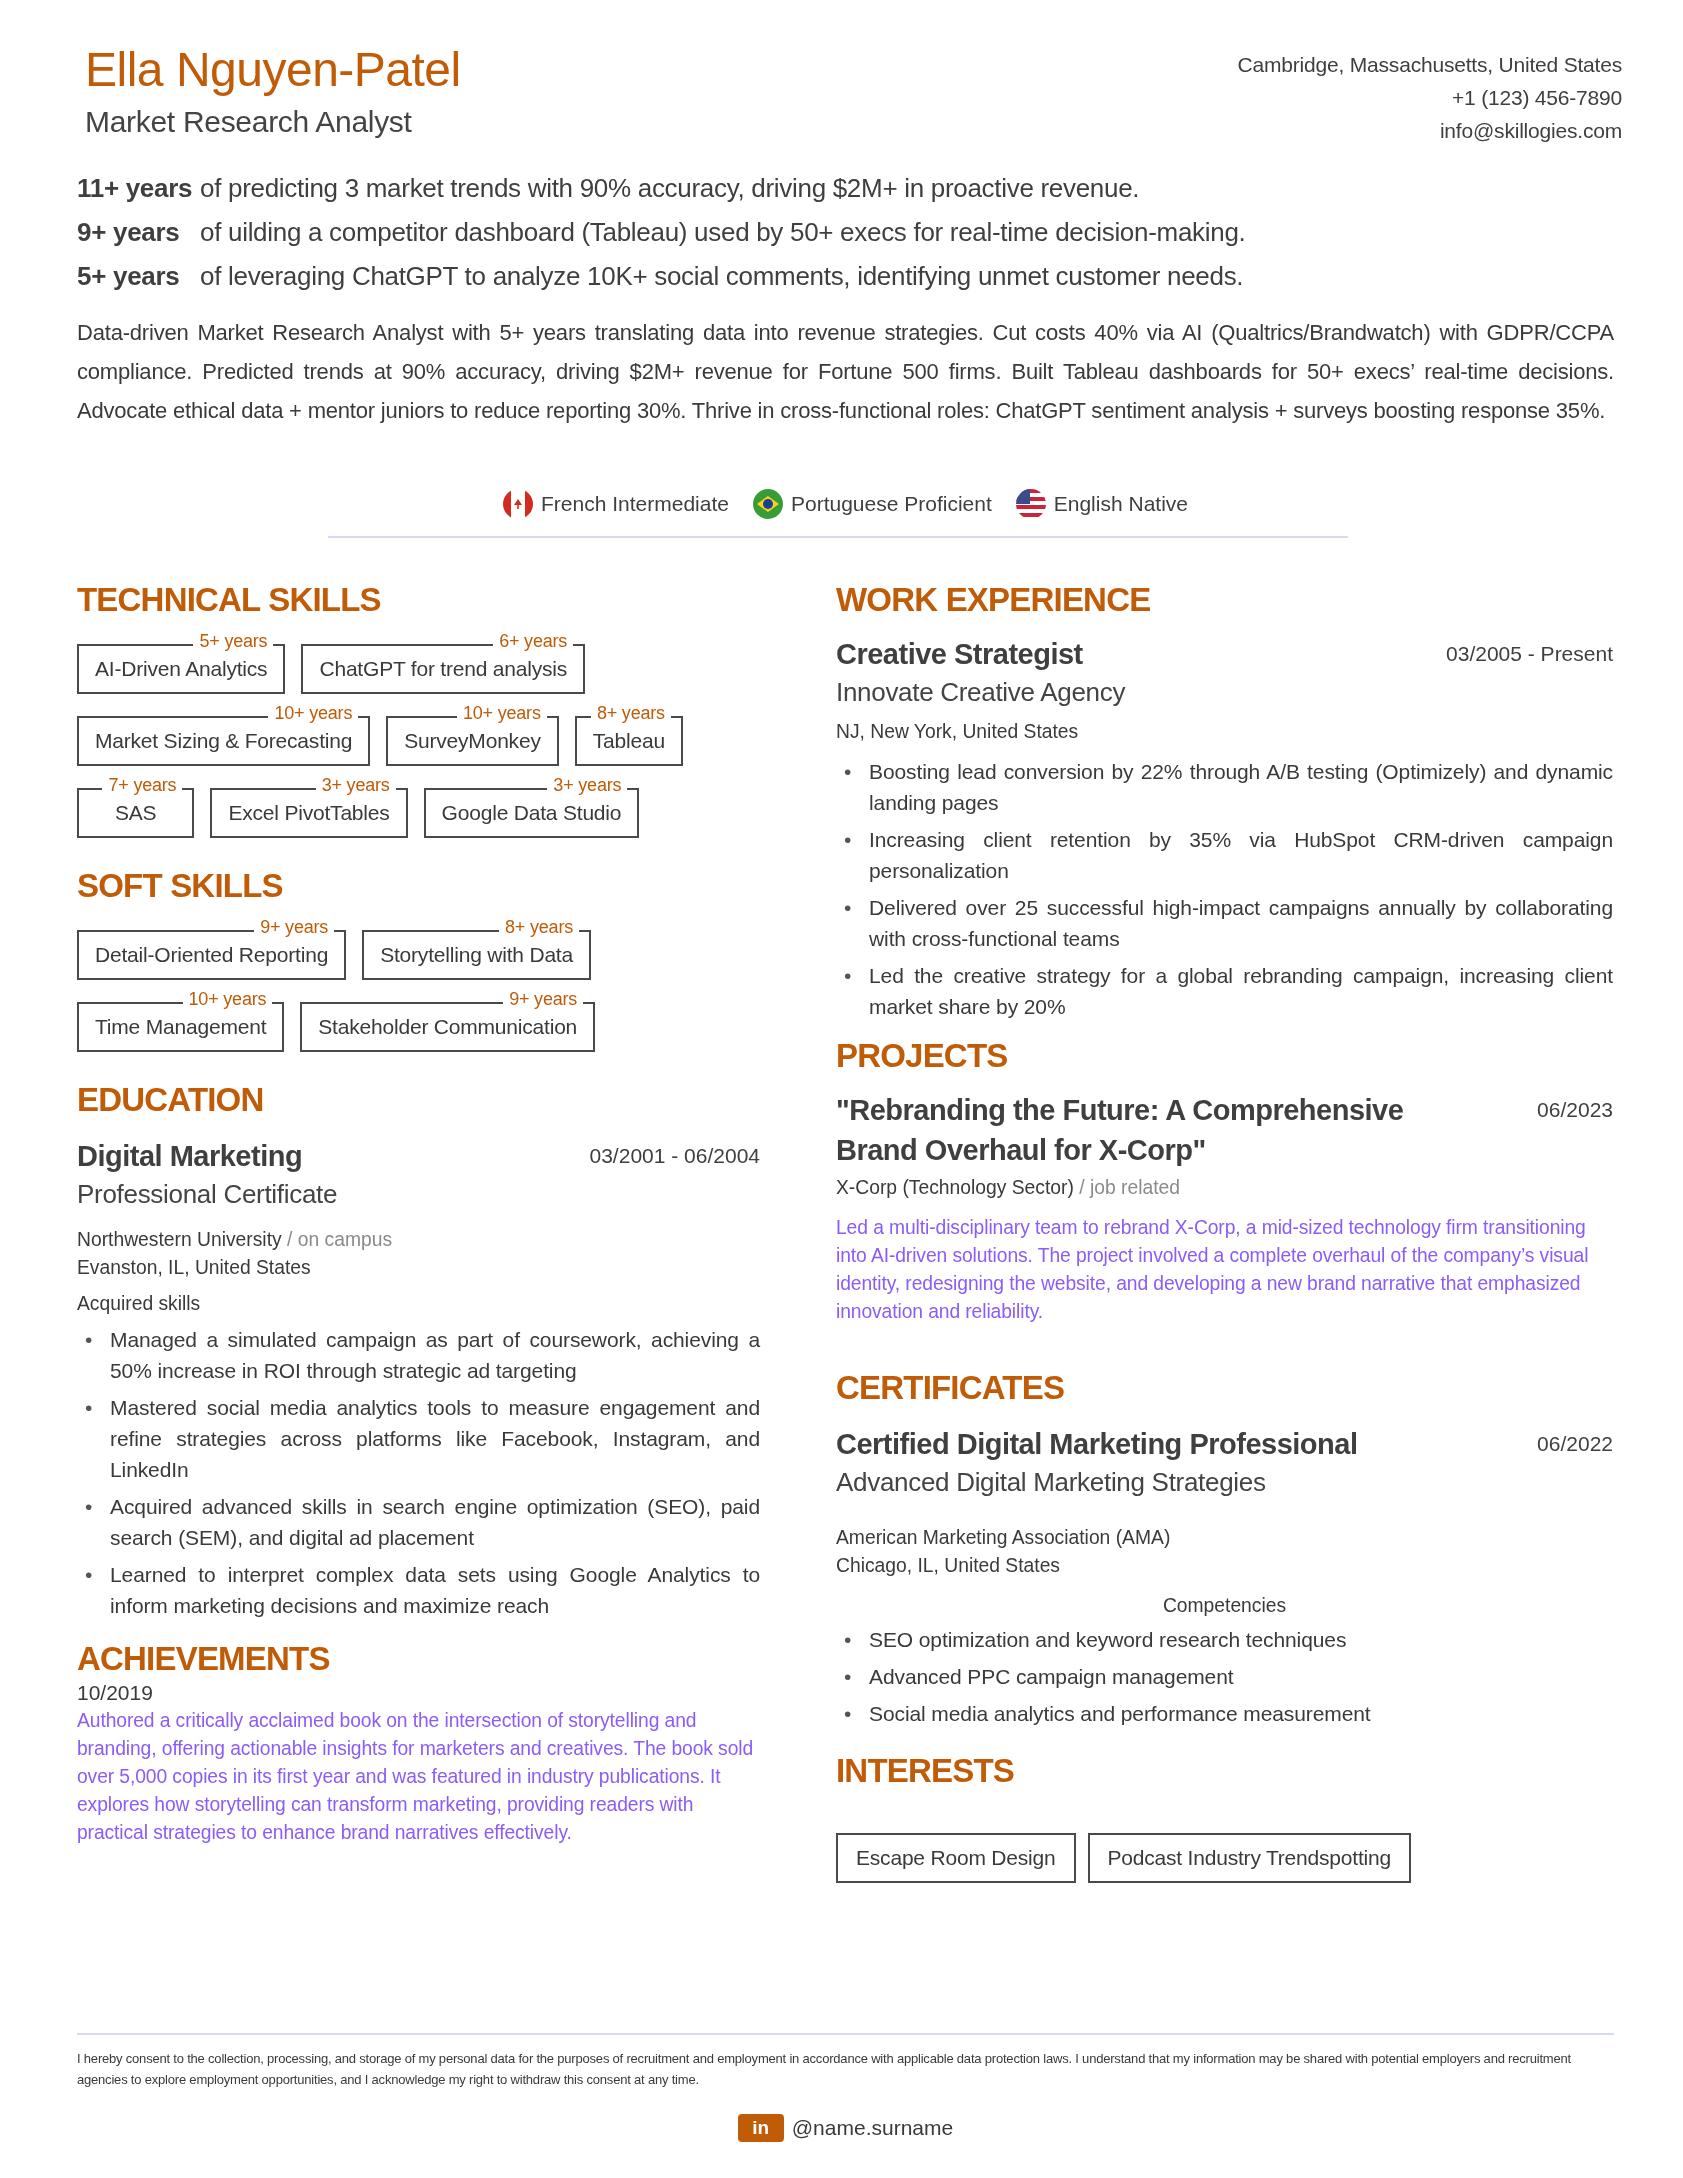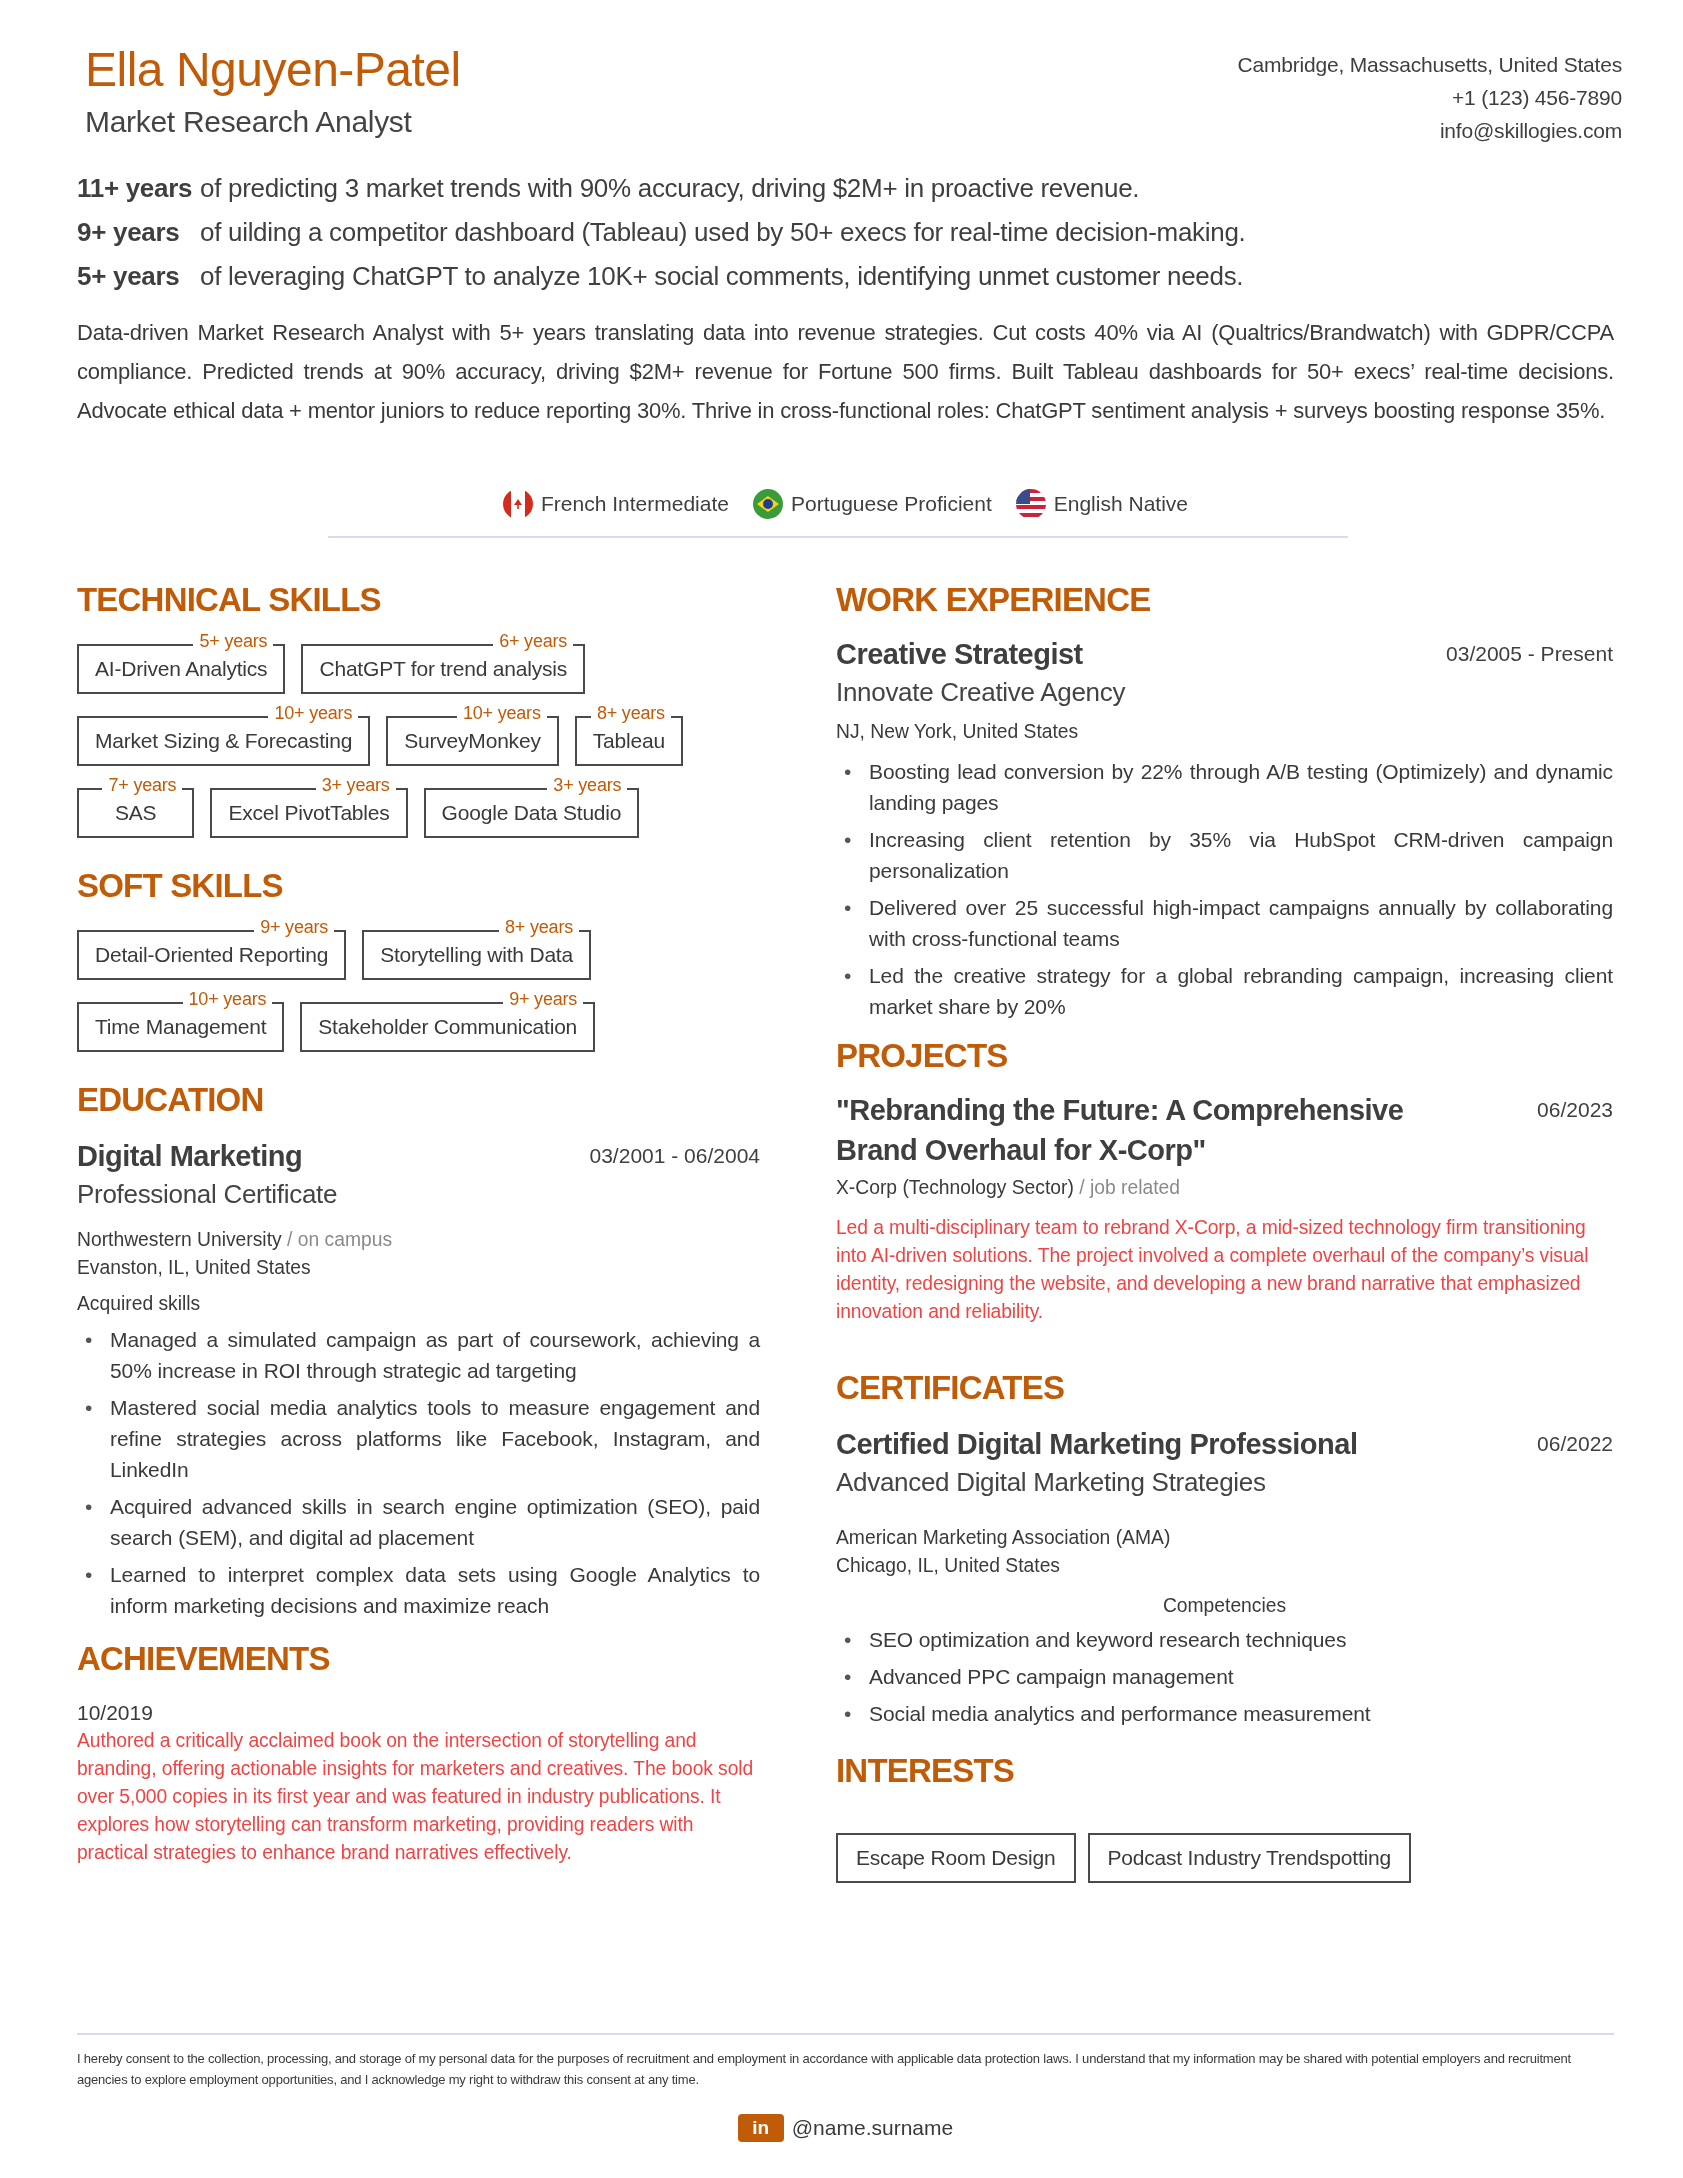--- a/index.html
+++ b/index.html
@@ -52,21 +52,21 @@
   
   .entry-head { display: flex; justify-content: space-between; align-items: flex-start; }
   .entry-title { font-size: 29px; font-weight: 700; color: #3f3f3f; letter-spacing: -0.5px; line-height: 40px; }
   .entry-date { font-size: 21px; color: #3f3f3f; line-height: 40px; white-space: nowrap; }
   .entry-sub { font-size: 26px; color: #444; line-height: 36px; letter-spacing: -0.3px; }
   .entry-meta { font-size: 19.3px; color: #3a3a3a; line-height: 28px; }
   .muted { color: #8a8a8a; }
   .bullets { list-style: none; }
   .bullets li { position: relative; padding-left: 33px; font-size: 21px; line-height: 31px; color: #3a3a3a; text-align: justify; margin-bottom: 6px; letter-spacing: -0.1px; }
   .bullets li::before { content: "•"; position: absolute; left: 8px; top: 0; color: #555; }
-  .para { font-size: 19.3px; line-height: 28px; color: #ef4444; letter-spacing: -0.1px; }
+  .para { font-size: 19.3px; line-height: 28px; color: #8b5cf6; letter-spacing: -0.1px; }
 
   .interest-tags { margin-top: 42px; display: flex; gap: 12px; }
   .interest-tags .tag { height: 50px; padding: 0 18px; }
 
   
   .foot-divider { position: absolute; top: 2033px; left: 0; width: 1537px; height: 2px; background: #d6dbef; }
   .consent { position: absolute; top: 2048px; left: 0; width: 1537px; font-size: 13px; line-height: 21px; color: #3a3a3a; letter-spacing: -0.2px; }
   .social { position: absolute; top: 2114px; left: 0; width: 1537px; display: flex; justify-content: center; align-items: center; gap: 8px; font-size: 21px; color: #3a3a3a; }
   .li-icon { width: 46px; height: 28px; background: #c05b08; border-radius: 4px; color: #fff; font-weight: 700; font-size: 19px; display: flex; align-items: center; justify-content: center; font-family: "Liberation Sans", sans-serif; }
 </style>
@@ -197,21 +197,21 @@
           <li>Managed a simulated campaign as part of coursework, achieving a 50% increase in ROI through strategic ad targeting</li>
           <li>Mastered social media analytics tools to measure engagement and refine strategies across platforms like Facebook, Instagram, and LinkedIn</li>
           <li>Acquired advanced skills in search engine optimization (SEO), paid search (SEM), and digital ad placement</li>
           <li>Learned to interpret complex data sets using Google Analytics to inform marketing decisions and maximize reach</li>
         </ul>
       </div>
     </div>
 
     <div style="margin-top:18px;">
       <div class="sec-title">ACHIEVEMENTS</div>
-      <div style="margin-top:20px; font-size:21px; color:#3a3a3a; line-height:28px;">10/2019</div>
+      <div style="font-size:21px; color:#3a3a3a; line-height:28px;">10/2019</div>
       <div class="para">Authored a critically acclaimed book on the intersection of storytelling and branding, offering actionable insights for marketers and creatives. The book sold over 5,000 copies in its first year and was featured in industry publications. It explores how storytelling can transform marketing, providing readers with practical strategies to enhance brand narratives effectively.</div>
     </div>
   </div>
 
   <div class="col-right">
 
     <div>
       <div class="sec-title">WORK EXPERIENCE</div>
       <div style="margin-top:14px;">
         <div class="entry-head">

